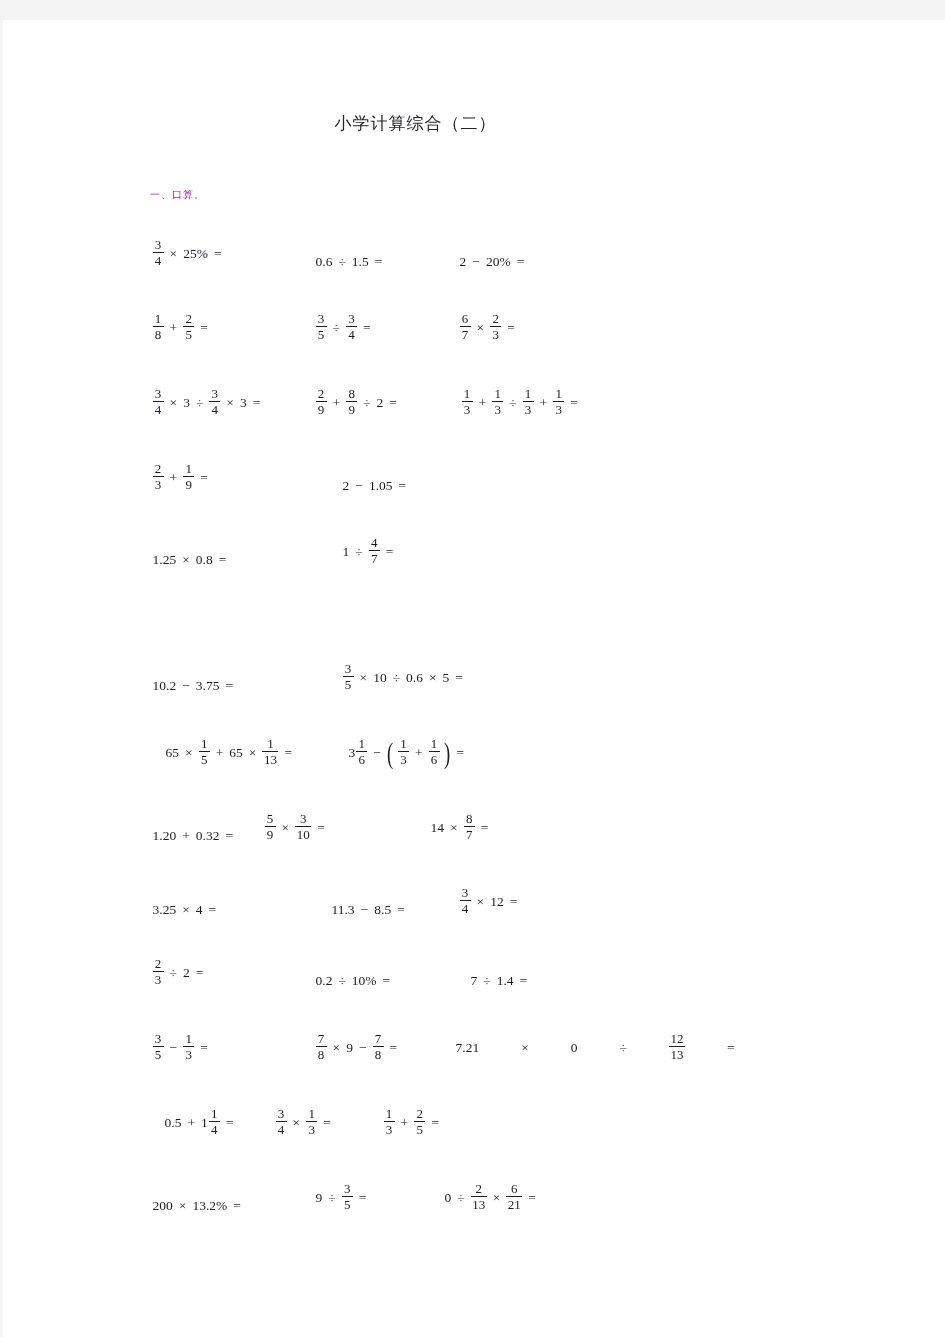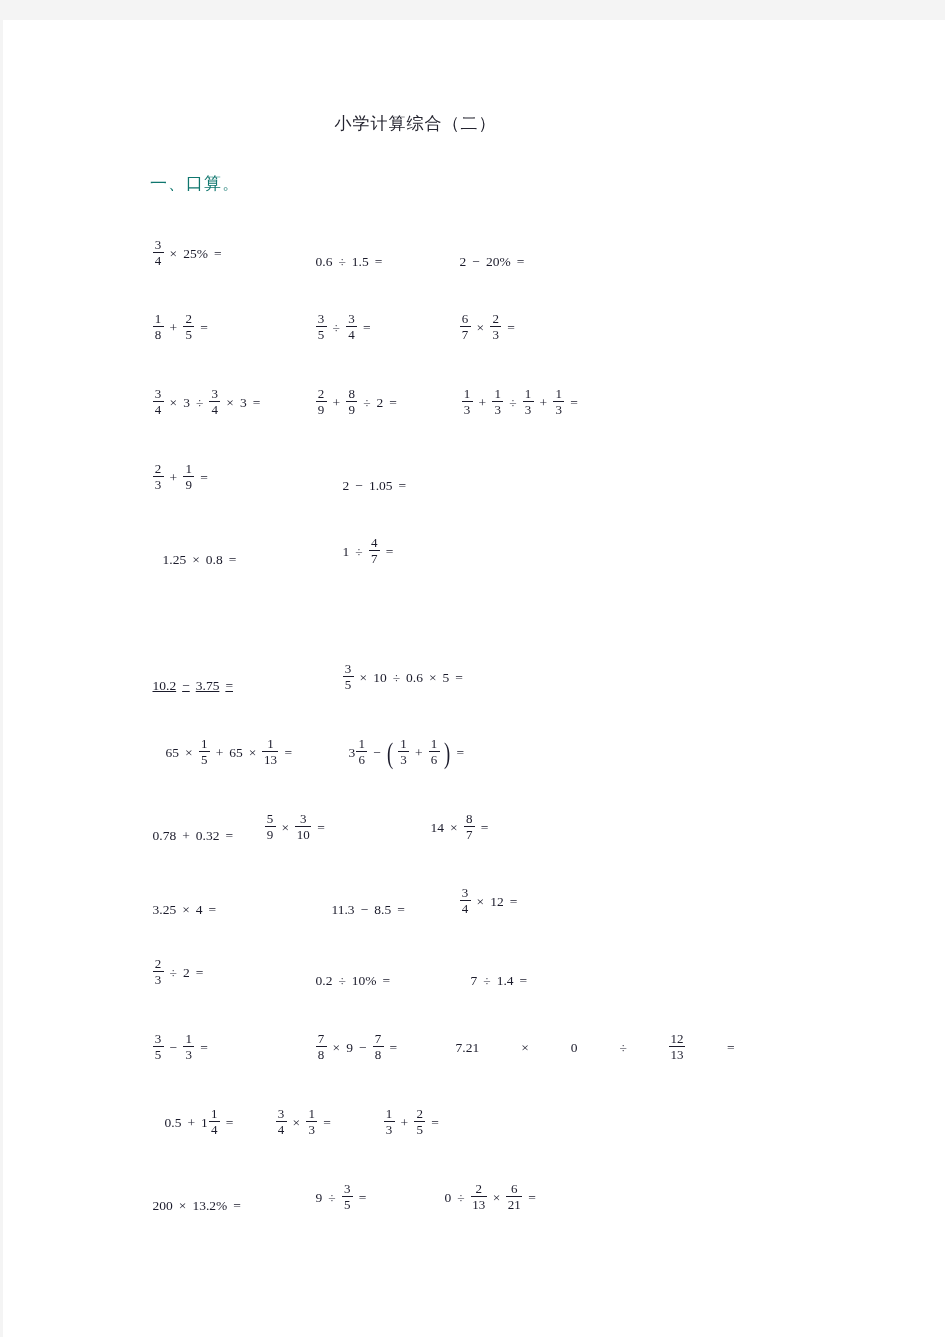--- a/index.html
+++ b/index.html
@@ -50,23 +50,23 @@
     text-align: center;
     font-size: 17px;
     letter-spacing: 1px;
     color: #23232e;
     font-family: "Liberation Serif", "DejaVu Serif", serif;
   }
 
   .section-heading {
     position: absolute;
     left: 150px;
-    top: 172px;
-    font-size: 17px;
-    color: #0f766e;
+    top: 188px;
+    font-size: 10px;
+    color: #a21caf;
     letter-spacing: 1px;
   }
 
   .rows {
     position: absolute;
     left: 0;
     top: 0;
     width: 945px;
   }
 
@@ -322,40 +322,40 @@
       </div>
       <div class="eq" style="left:190px;">
         <span class="tok">2</span>
         <span class="tok op">−</span>
         <span class="tok">1.05</span>
         <span class="tok op">=</span>
       </div>
     </div>
 
     <div class="eq-row" style="top:520px;">
-      <div class="eq" style="left:10px;">
+      <div class="eq" style="left:0px;">
         <span class="tok">1.25</span>
         <span class="tok op">×</span>
         <span class="tok">0.8</span>
         <span class="tok op">=</span>
       </div>
       <div class="eq" style="left:190px;">
         <span class="tok">1</span>
         <span class="tok op">÷</span>
         <span class="frac">
           <span class="num">4</span>
           <span class="bar"></span>
           <span class="den">7</span>
         </span>
         <span class="tok op">=</span>
       </div>
     </div>
 
     <div class="eq-row" style="top:646px;">
-      <div class="eq" style="left:0px;text-decoration:underline;">
+      <div class="eq" style="left:0px;">
         <span class="tok">10.2</span>
         <span class="tok op">−</span>
         <span class="tok">3.75</span>
         <span class="tok op">=</span>
       </div>
       <div class="eq" style="left:190px;">
         <span class="frac">
           <span class="num">3</span>
           <span class="bar"></span>
           <span class="den">5</span>
@@ -415,21 +415,21 @@
             </span>
           </span>
           <span class="pglyph">)</span>
         </span>
         <span class="tok op">=</span>
       </div>
     </div>
 
     <div class="eq-row" style="top:796px;">
       <div class="eq" style="left:0px;">
-        <span class="tok">0.78</span>
+        <span class="tok">1.20</span>
         <span class="tok op">+</span>
         <span class="tok">0.32</span>
         <span class="tok op">=</span>
       </div>
       <div class="eq" style="left:112px;">
         <span class="frac">
           <span class="num">5</span>
           <span class="bar"></span>
           <span class="den">9</span>
         </span>

